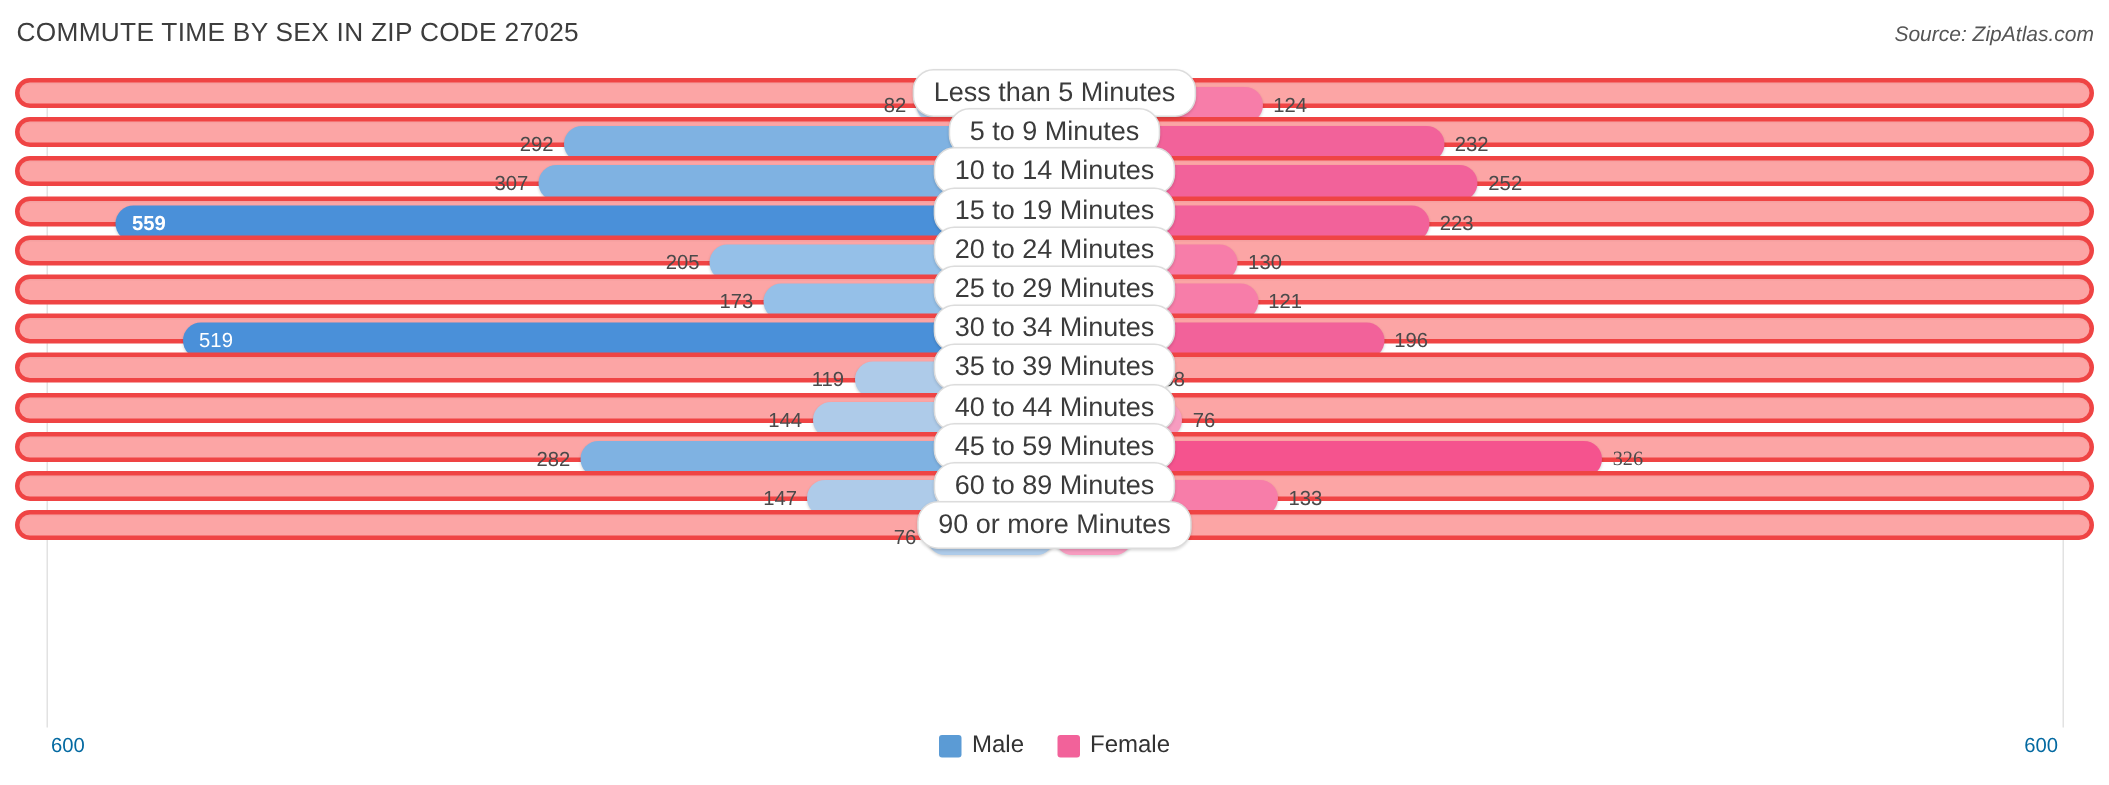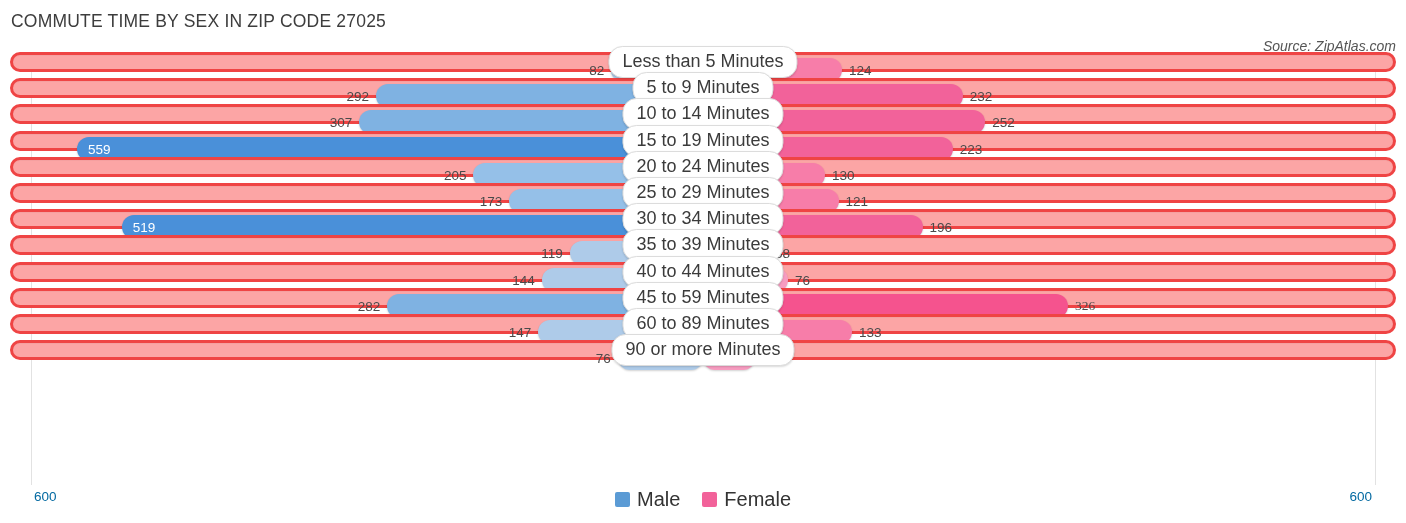--- a/index.html
+++ b/index.html
@@ -16,21 +16,20 @@
   .title {
     position: absolute; left: 11px; top: 11px;
     font-size: 17.5px; letter-spacing: .2px;
     color: #3d3d3d; font-weight: 400;
     white-space: nowrap;
   }
   .source {
     position: absolute; right: 10px; top: 14px;
     font-size: 14px; font-style: italic; color: #555;
     white-space: nowrap;
-    margin-top: 24px;
   }
 
   
   .plot {
     position: absolute; left: 10px; top: 52px;
     width: 1386px; height: 433px;
   }
   .gridline {
     position: absolute; top: 0; bottom: 0;
     width: 1px; background: #e2e2e2;
@@ -94,21 +93,21 @@
   .axis-left  { left: 34px; }
   .axis-right { right: 34px; }
 
   .legend {
     position: absolute; top: 488px; left: 0; width: 100%;
     display: flex; justify-content: center; align-items: center;
     gap: 22px;
   }
   .legend-item { display: flex; align-items: center; gap: 7px; }
   .swatch { width: 15px; height: 15px; border-radius: 2px; }
-  .legend-label { font-size: 20px; color: #333; }
+  .legend-label { font-size: 16px; color: #333; }
 </style>
 </head>
 <body>
 
 <div id="root">
 
   <div class="title">COMMUTE TIME BY SEX IN ZIP CODE 27025</div>
   <div class="source">Source: ZipAtlas.com</div>
 
   <div class="plot" id="plot">
@@ -142,21 +141,21 @@
             <span class="val outside-left">307</span>
           </div>
           <div class="bar right" style="width: 282.24px; background: rgb(242, 98, 154);">
             <span class="val outside-right">252</span>
           </div>
         </div>
         <div class="catpill">10 to 14 Minutes</div>
       </div>
       <div class="row">
         <div class="barwrap">
-          <div class="bar left" style="width: 626.08px; background: rgb(74, 144, 217);">
+          <div class="bar left" style="width: 626.08px; background: rgb(74, 144, 217); font-weight: bold;">
             <span class="val inside-left">559</span>
           </div>
           <div class="bar right" style="width: 249.76px; background: rgb(242, 98, 154);">
             <span class="val outside-right">223</span>
           </div>
         </div>
         <div class="catpill">15 to 19 Minutes</div>
       </div>
       <div class="row">
         <div class="barwrap">

